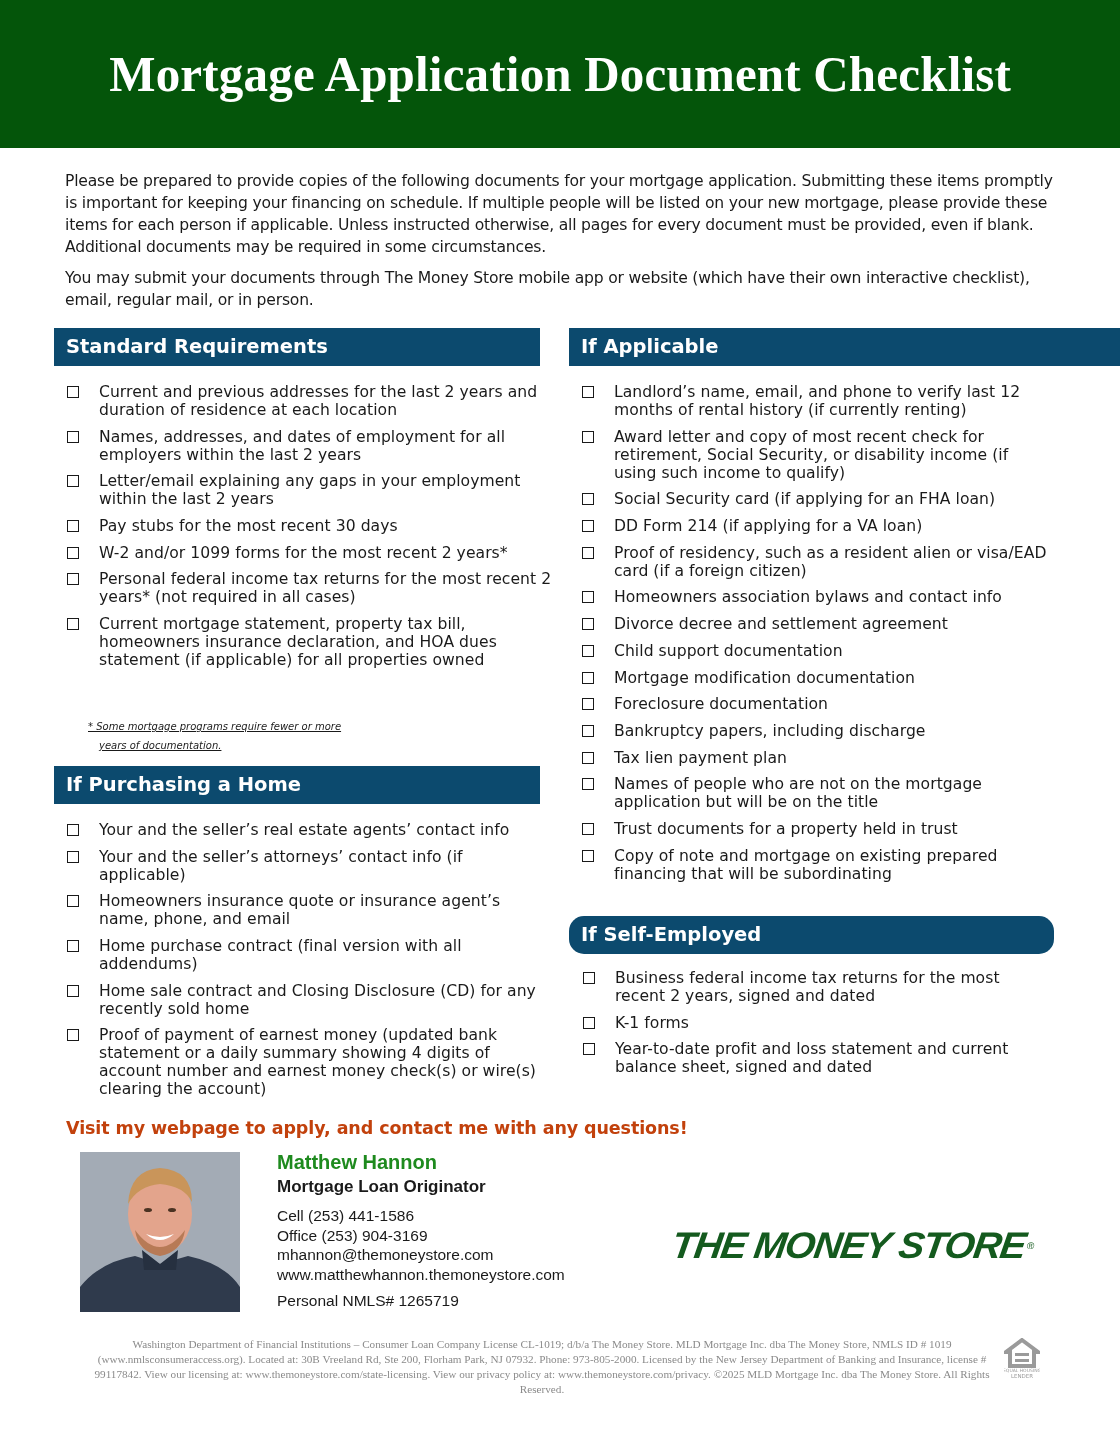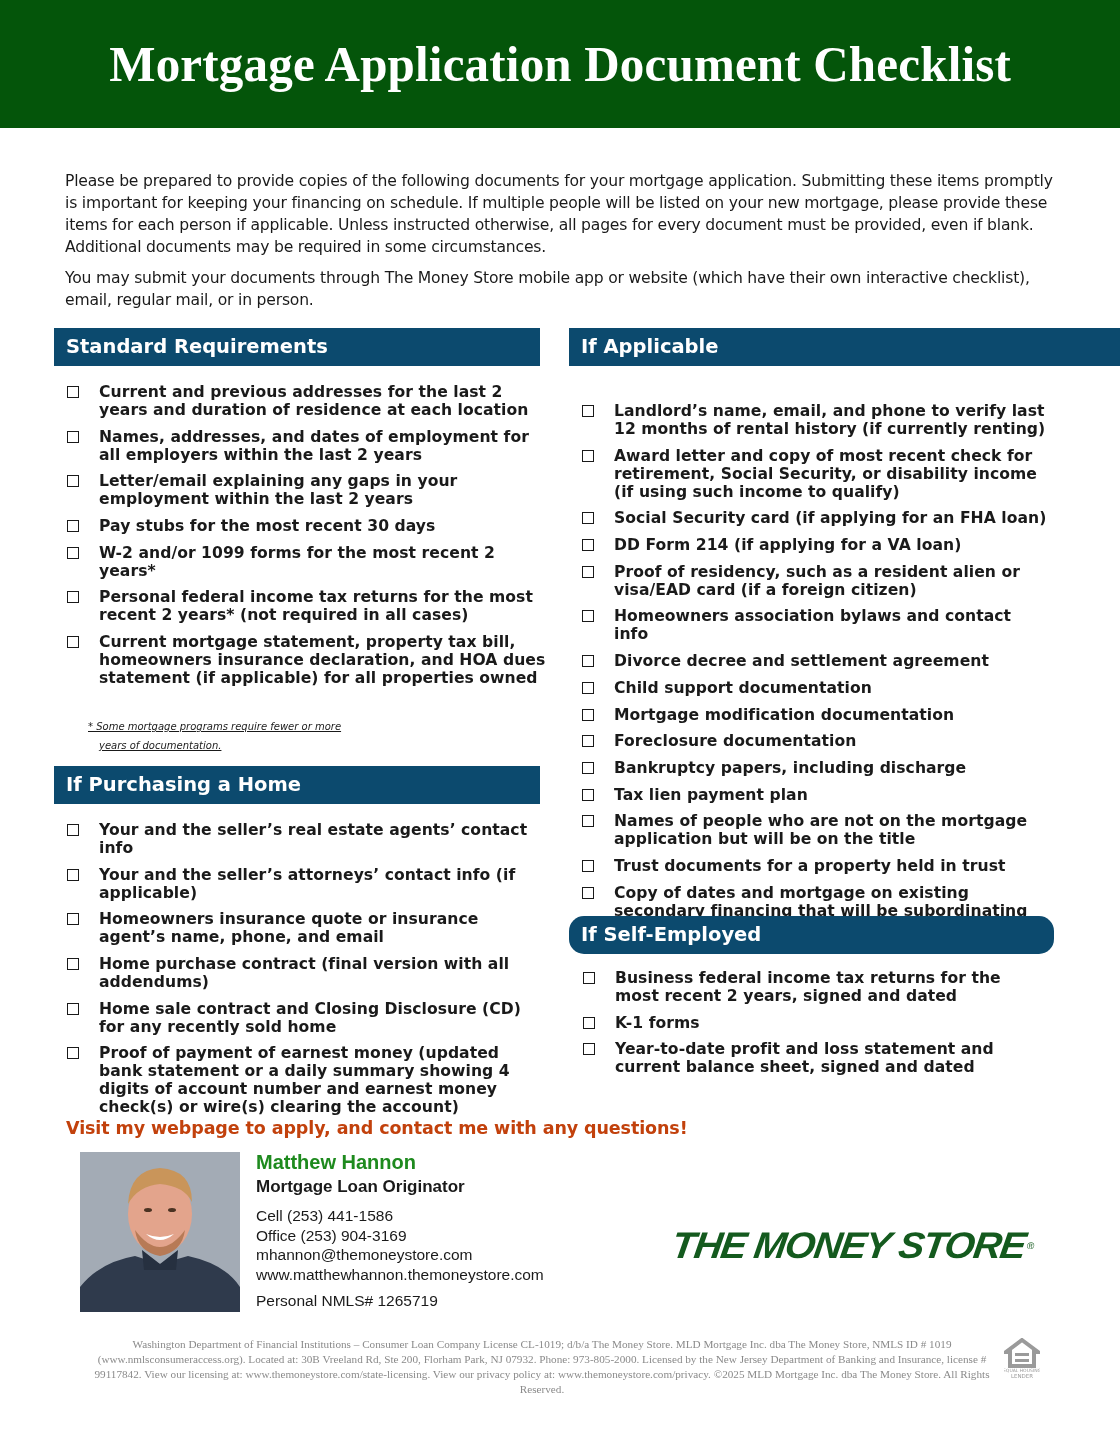--- a/index.html
+++ b/index.html
@@ -1,20 +1,20 @@
 <!DOCTYPE html>
 <html><head>
   <meta charset="utf-8">
   <style>
     * { box-sizing: border-box; margin: 0; padding: 0; }
     html, body { width: 1120px; height: 1440px; background: #ffffff; overflow: hidden; }
     body { position: relative; font-family: "DejaVu Sans", sans-serif; color: #1a1a1a; }
 
     .header {
-      position: absolute; left: 0; top: 0; width: 1120px; height: 128px;
+      position: absolute; left: 0; top: 0; width: 1120px; height: 148px;
       background: #04550a;
       display: flex; align-items: center; justify-content: center;
     }
     .header h1 {
       font-family: "Liberation Serif", serif; font-weight: bold;
       color: #ffffff; font-size: 50px; letter-spacing: 0.2px;
       transform: scaleX(0.98);
     }
 
     .intro {
@@ -23,21 +23,21 @@
       color: #1a1a1a; letter-spacing: -0.2px;
     }
     .intro p { margin-bottom: 9px; }
 
     .section-head {
       position: absolute; height: 38px; background: #0c4a6e;
       color: #ffffff; font-family: "DejaVu Sans", sans-serif; font-weight: bold;
       font-size: 19.5px; line-height: 38px; padding-left: 12px;
     }
 
-    .list { position: absolute; list-style: none; font-weight: bold; }
+    .list { position: absolute; list-style: none; }
     .list li {
       position: relative; padding-left: 45px;
       font-size: 15.6px; line-height: 18px; color: #1a1a1a;
       margin-bottom: 8.7px; letter-spacing: 0.05px;
     }
     .list li .box {
       position: absolute; left: 13px; top: 3px;
       width: 12px; height: 12px; border: 1.5px solid #1a1a1a; background: #fff;
       cursor: pointer;
     }
@@ -53,21 +53,21 @@
       color: #c2410c; letter-spacing: -0.1px;
     }
 
     .photo {
       position: absolute; left: 80px; top: 1152px; width: 160px; height: 160px;
       overflow: hidden; background: #9fa7b1;
     }
     .photo svg { display: block; }
 
     .contact {
-      position: absolute; left: 256px; top: 1150px;
+      position: absolute; left: 277px; top: 1150px;
       font-family: "Liberation Sans", sans-serif; color: #1a1a1a;
     }
     .contact .name { color: #1e8a1e; font-weight: bold; font-size: 20px; line-height: 25px; }
     .contact .role { font-weight: bold; font-size: 17px; line-height: 24px; margin-bottom: 7px; }
     .contact .line { font-size: 15.5px; line-height: 19.5px; }
     .contact .nmls { font-size: 15.5px; line-height: 19.5px; margin-top: 7px; }
 
     .logo {
       position: absolute; left: 672px; top: 1226px;
       font-family: "Liberation Sans", sans-serif; font-weight: bold; font-style: italic;
@@ -118,36 +118,36 @@
 <ul class="list" style="left:54px; top:821px; width:490px;">
     <li><span class="box"></span><span>Your and the seller’s real estate agents’ contact info</span></li>
     <li><span class="box"></span><span>Your and the seller’s attorneys’ contact info (if applicable)</span></li>
     <li><span class="box"></span><span>Homeowners insurance quote or insurance agent’s name, phone, and email</span></li>
     <li><span class="box"></span><span>Home purchase contract (final version with all addendums)</span></li>
     <li><span class="box"></span><span>Home sale contract and Closing Disclosure (CD) for any recently sold home</span></li>
     <li><span class="box"></span><span>Proof of payment of earnest money (updated bank statement or a daily summary showing 4 digits of account number and earnest money check(s) or wire(s) clearing the account)</span></li>
   </ul>
 
 <div class="section-head" style="left:569px; top:328px; width:583px;">If Applicable</div>
-<ul class="list" style="left:569px; top:402px; width:480px;">
+<ul class="list" style="left:569px; top:383px; width:480px;">
     <li><span class="box"></span><span>Landlord’s name, email, and phone to verify last 12 months of rental history (if currently renting)</span></li>
     <li><span class="box"></span><span>Award letter and copy of most recent check for retirement, Social Security, or disability income (if using such income to qualify)</span></li>
     <li><span class="box"></span><span>Social Security card (if applying for an FHA loan)</span></li>
     <li><span class="box"></span><span>DD Form 214 (if applying for a VA loan)</span></li>
     <li><span class="box"></span><span>Proof of residency, such as a resident alien or visa/EAD card (if a foreign citizen)</span></li>
     <li><span class="box"></span><span>Homeowners association bylaws and contact info</span></li>
     <li><span class="box"></span><span>Divorce decree and settlement agreement</span></li>
     <li><span class="box"></span><span>Child support documentation</span></li>
     <li><span class="box"></span><span>Mortgage modification documentation</span></li>
     <li><span class="box"></span><span>Foreclosure documentation</span></li>
     <li><span class="box"></span><span>Bankruptcy papers, including discharge</span></li>
     <li><span class="box"></span><span>Tax lien payment plan</span></li>
     <li><span class="box"></span><span>Names of people who are not on the mortgage application but will be on the title</span></li>
     <li><span class="box"></span><span>Trust documents for a property held in trust</span></li>
-    <li><span class="box"></span><span>Copy of dates and mortgage on existing secondary financing that will be subordinating</span></li>
+    <li><span class="box"></span><span>Copy of note and mortgage on existing prepared financing that will be subordinating</span></li>
   </ul>
 
 <div class="section-head" style="left:569px; top:916px; width:485px;border-radius:15px;">If Self-Employed</div>
 <ul class="list" style="left:570px; top:969px; width:480px;">
     <li><span class="box"></span><span>Business federal income tax returns for the most recent 2 years, signed and dated</span></li>
     <li><span class="box"></span><span>K-1 forms</span></li>
     <li><span class="box"></span><span>Year-to-date profit and loss statement and current balance sheet, signed and dated</span></li>
   </ul>
 
 <div class="cta">Visit my webpage to apply, and contact me with any questions!</div>

